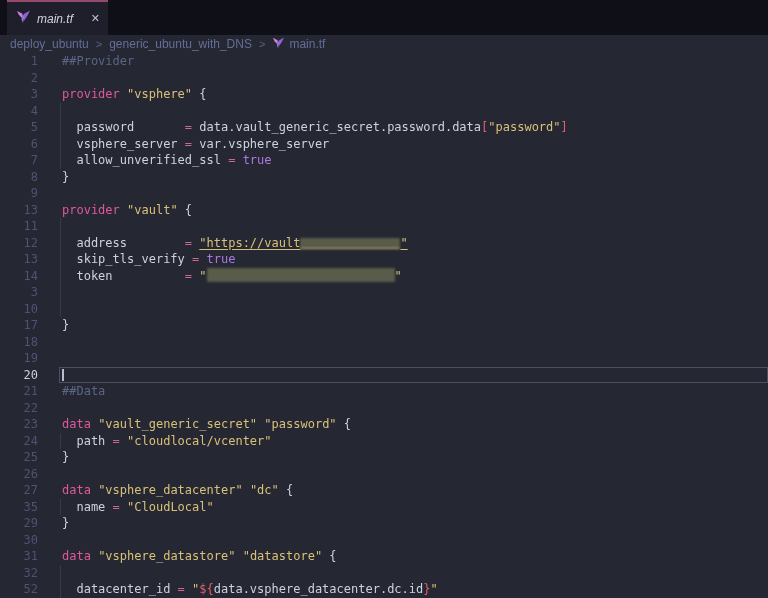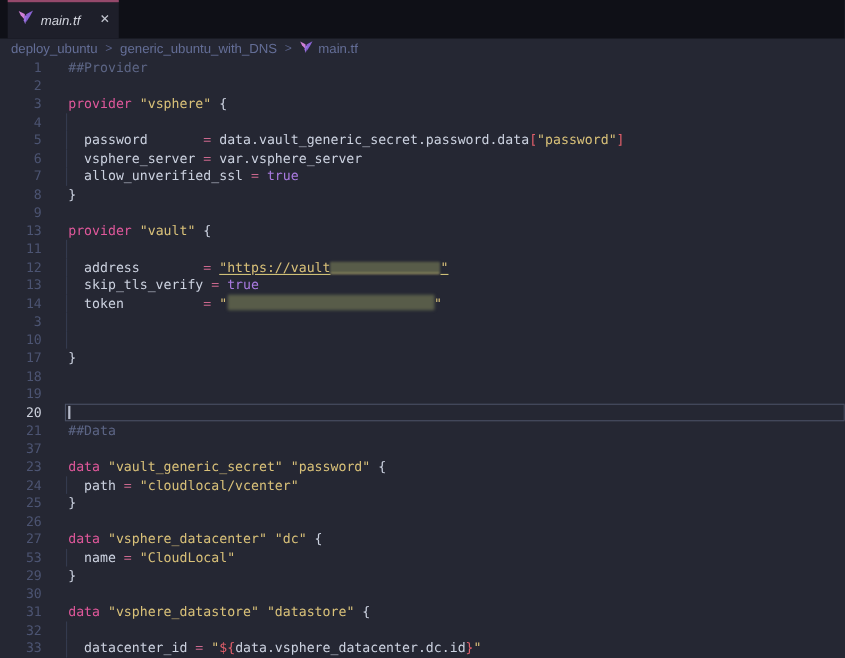--- a/index.html
+++ b/index.html
@@ -172,21 +172,21 @@
       <div class="cursorline"></div>
       <div class="caret"></div>
       <span class="num active">20</span>
       <span class="codetext"></span>
     </div>
     <div class="row">
       <span class="num">21</span>
       <span class="codetext"><span class="tok-c">##Data</span></span>
     </div>
     <div class="row">
-      <span class="num">37</span>
+      <span class="num">22</span>
       <span class="codetext"></span>
     </div>
     <div class="row">
       <span class="num">23</span>
       <span class="codetext"><span class="tok-k">data</span><span class="tok-p"> </span><span class="tok-s">"vault_generic_secret"</span><span class="tok-p"> </span><span class="tok-s">"password"</span><span class="tok-p"> {</span></span>
     </div>
     <div class="row">
       <div class="guide"></div>
       <span class="num">24</span>
       <span class="codetext"><span class="tok-p">  path </span><span class="tok-o">=</span><span class="tok-p"> </span><span class="tok-s">"cloudlocal/vcenter"</span></span>
@@ -198,37 +198,37 @@
     <div class="row">
       <span class="num">26</span>
       <span class="codetext"></span>
     </div>
     <div class="row">
       <span class="num">27</span>
       <span class="codetext"><span class="tok-k">data</span><span class="tok-p"> </span><span class="tok-s">"vsphere_datacenter"</span><span class="tok-p"> </span><span class="tok-s">"dc"</span><span class="tok-p"> {</span></span>
     </div>
     <div class="row">
       <div class="guide"></div>
-      <span class="num">53</span>
+      <span class="num">35</span>
       <span class="codetext"><span class="tok-p">  name </span><span class="tok-o">=</span><span class="tok-p"> </span><span class="tok-s">"CloudLocal"</span></span>
     </div>
     <div class="row">
       <span class="num">29</span>
       <span class="codetext"><span class="tok-p">}</span></span>
     </div>
     <div class="row">
       <span class="num">30</span>
       <span class="codetext"></span>
     </div>
     <div class="row">
       <span class="num">31</span>
       <span class="codetext"><span class="tok-k">data</span><span class="tok-p"> </span><span class="tok-s">"vsphere_datastore"</span><span class="tok-p"> </span><span class="tok-s">"datastore"</span><span class="tok-p"> {</span></span>
     </div>
     <div class="row">
       <div class="guide"></div>
       <span class="num">32</span>
     </div>
     <div class="row">
       <div class="guide"></div>
-      <span class="num">33</span>
+      <span class="num">52</span>
       <span class="codetext"><span class="tok-p">  datacenter_id </span><span class="tok-o">=</span><span class="tok-p"> </span><span class="tok-s">"</span><span class="tok-r">${</span><span class="tok-p">data.vsphere_datacenter.dc.id</span><span class="tok-r">}</span><span class="tok-s">"</span></span>
     </div>
   </div>
 
 </body></html>

